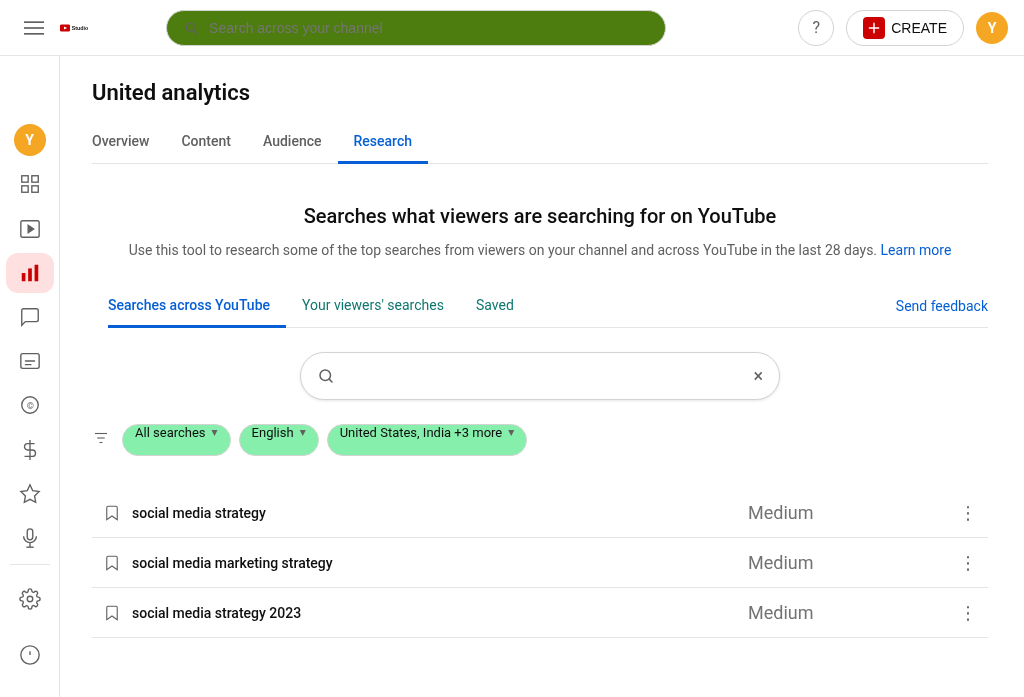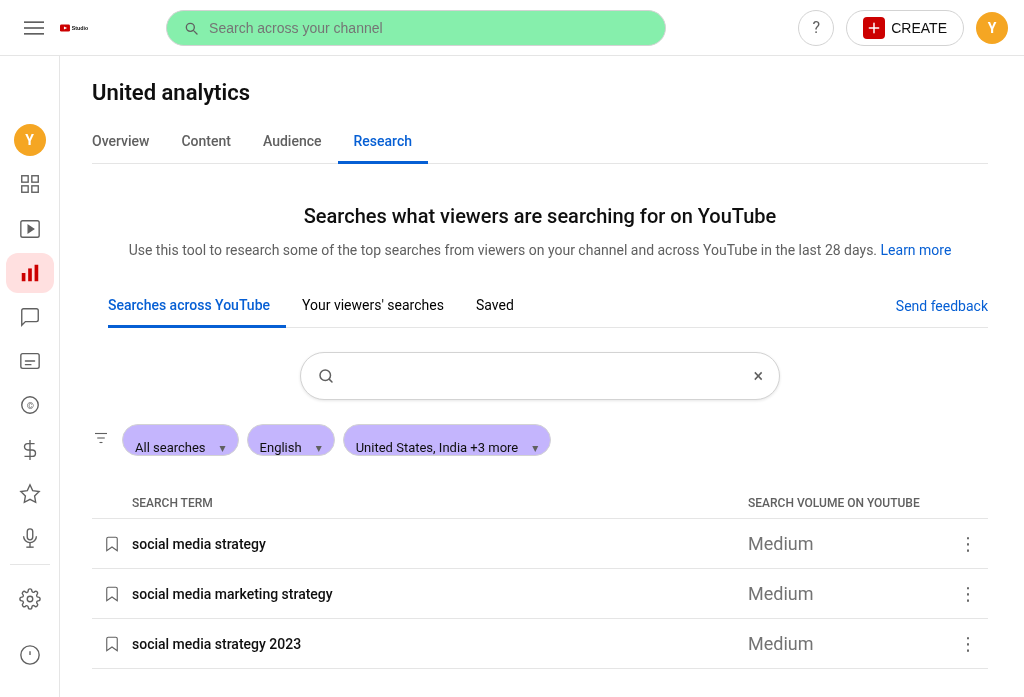--- a/index.html
+++ b/index.html
@@ -92,21 +92,21 @@
     .search-box {
       width: 100%;
       height: 36px;
       border: 1px solid #d3d3d3;
       border-radius: 20px;
       display: flex;
       align-items: center;
       padding: 0 16px;
       gap: 10px;
       color: #606060;
-      background: #86efac;
+      background: #4d7c0f;
     }
     .search-box input {
       border: none;
       background: transparent;
       outline: none;
       flex: 1;
       font-size: 14px;
       color: #0f0f0f;
     }
     .header-actions {
@@ -237,21 +237,21 @@
       align-items: center;
       border-bottom: 1px solid #e5e5e5;
       padding: 0;
       margin-bottom: 24px;
       margin-left: 16px;
     }
     .sub-tab {
       padding: 12px 16px;
       font-size: 14px;
       cursor: pointer;
-      color: #000000;
+      color: #0f766e;
       border-bottom: 3px solid transparent;
       margin-bottom: -1px;
     }
     .sub-tab:first-child { padding-left: 0; }
     .sub-tab.active {
       color: #065fd4;
       border-bottom-color: #065fd4;
       font-weight: 500;
     }
     .send-feedback {
@@ -306,27 +306,27 @@
     .filter-icon {
       color: #606060;
       font-size: 16px;
       margin-right: 4px;
     }
     .filter-chip {
       height: 32px;
       border: 1px solid #d3d3d3;
       border-radius: 16px;
       display: flex;
-      align-items: flex-end;
+      align-items: flex-start;
       padding: 0 12px;
-      gap: 14px;
+      gap: 6px;
       cursor: pointer;
       font-size: 13px;
       color: #0f0f0f;
-      background: #c4b5fd;
+      background: #86efac;
     }
     .filter-chip .chevron { font-size: 12px; color: #606060; }
 
     
     .results-table {
       width: 100%;
     }
     .table-header {
       display: flex;
       padding: 8px 0;
@@ -551,25 +551,20 @@
           <span>English</span>
           <span class="chevron">▾</span>
         </div>
         <div class="filter-chip">
           <span>United States, India +3 more</span>
           <span class="chevron">▾</span>
         </div>
       </div>
 
       <div class="results-table">
-        <div class="table-header">
-          <span class="col-term">Search term</span>
-          <span class="col-volume">Search volume on YouTube</span>
-          <span class="col-actions"></span>
-        </div>
 
         <div class="table-row">
           <div class="row-bookmark">
             <svg width="18" height="18" viewBox="0 0 24 24" fill="none" stroke="#606060" stroke-width="1.5">
                 <path d="M19 21l-7-5-7 5V5a2 2 0 0 1 2-2h10a2 2 0 0 1 2 2z"></path>
               </svg>
           </div>
           <span class="row-term">social media strategy</span>
           <span class="row-volume">Medium</span>
           <div class="row-more">⋮</div>

